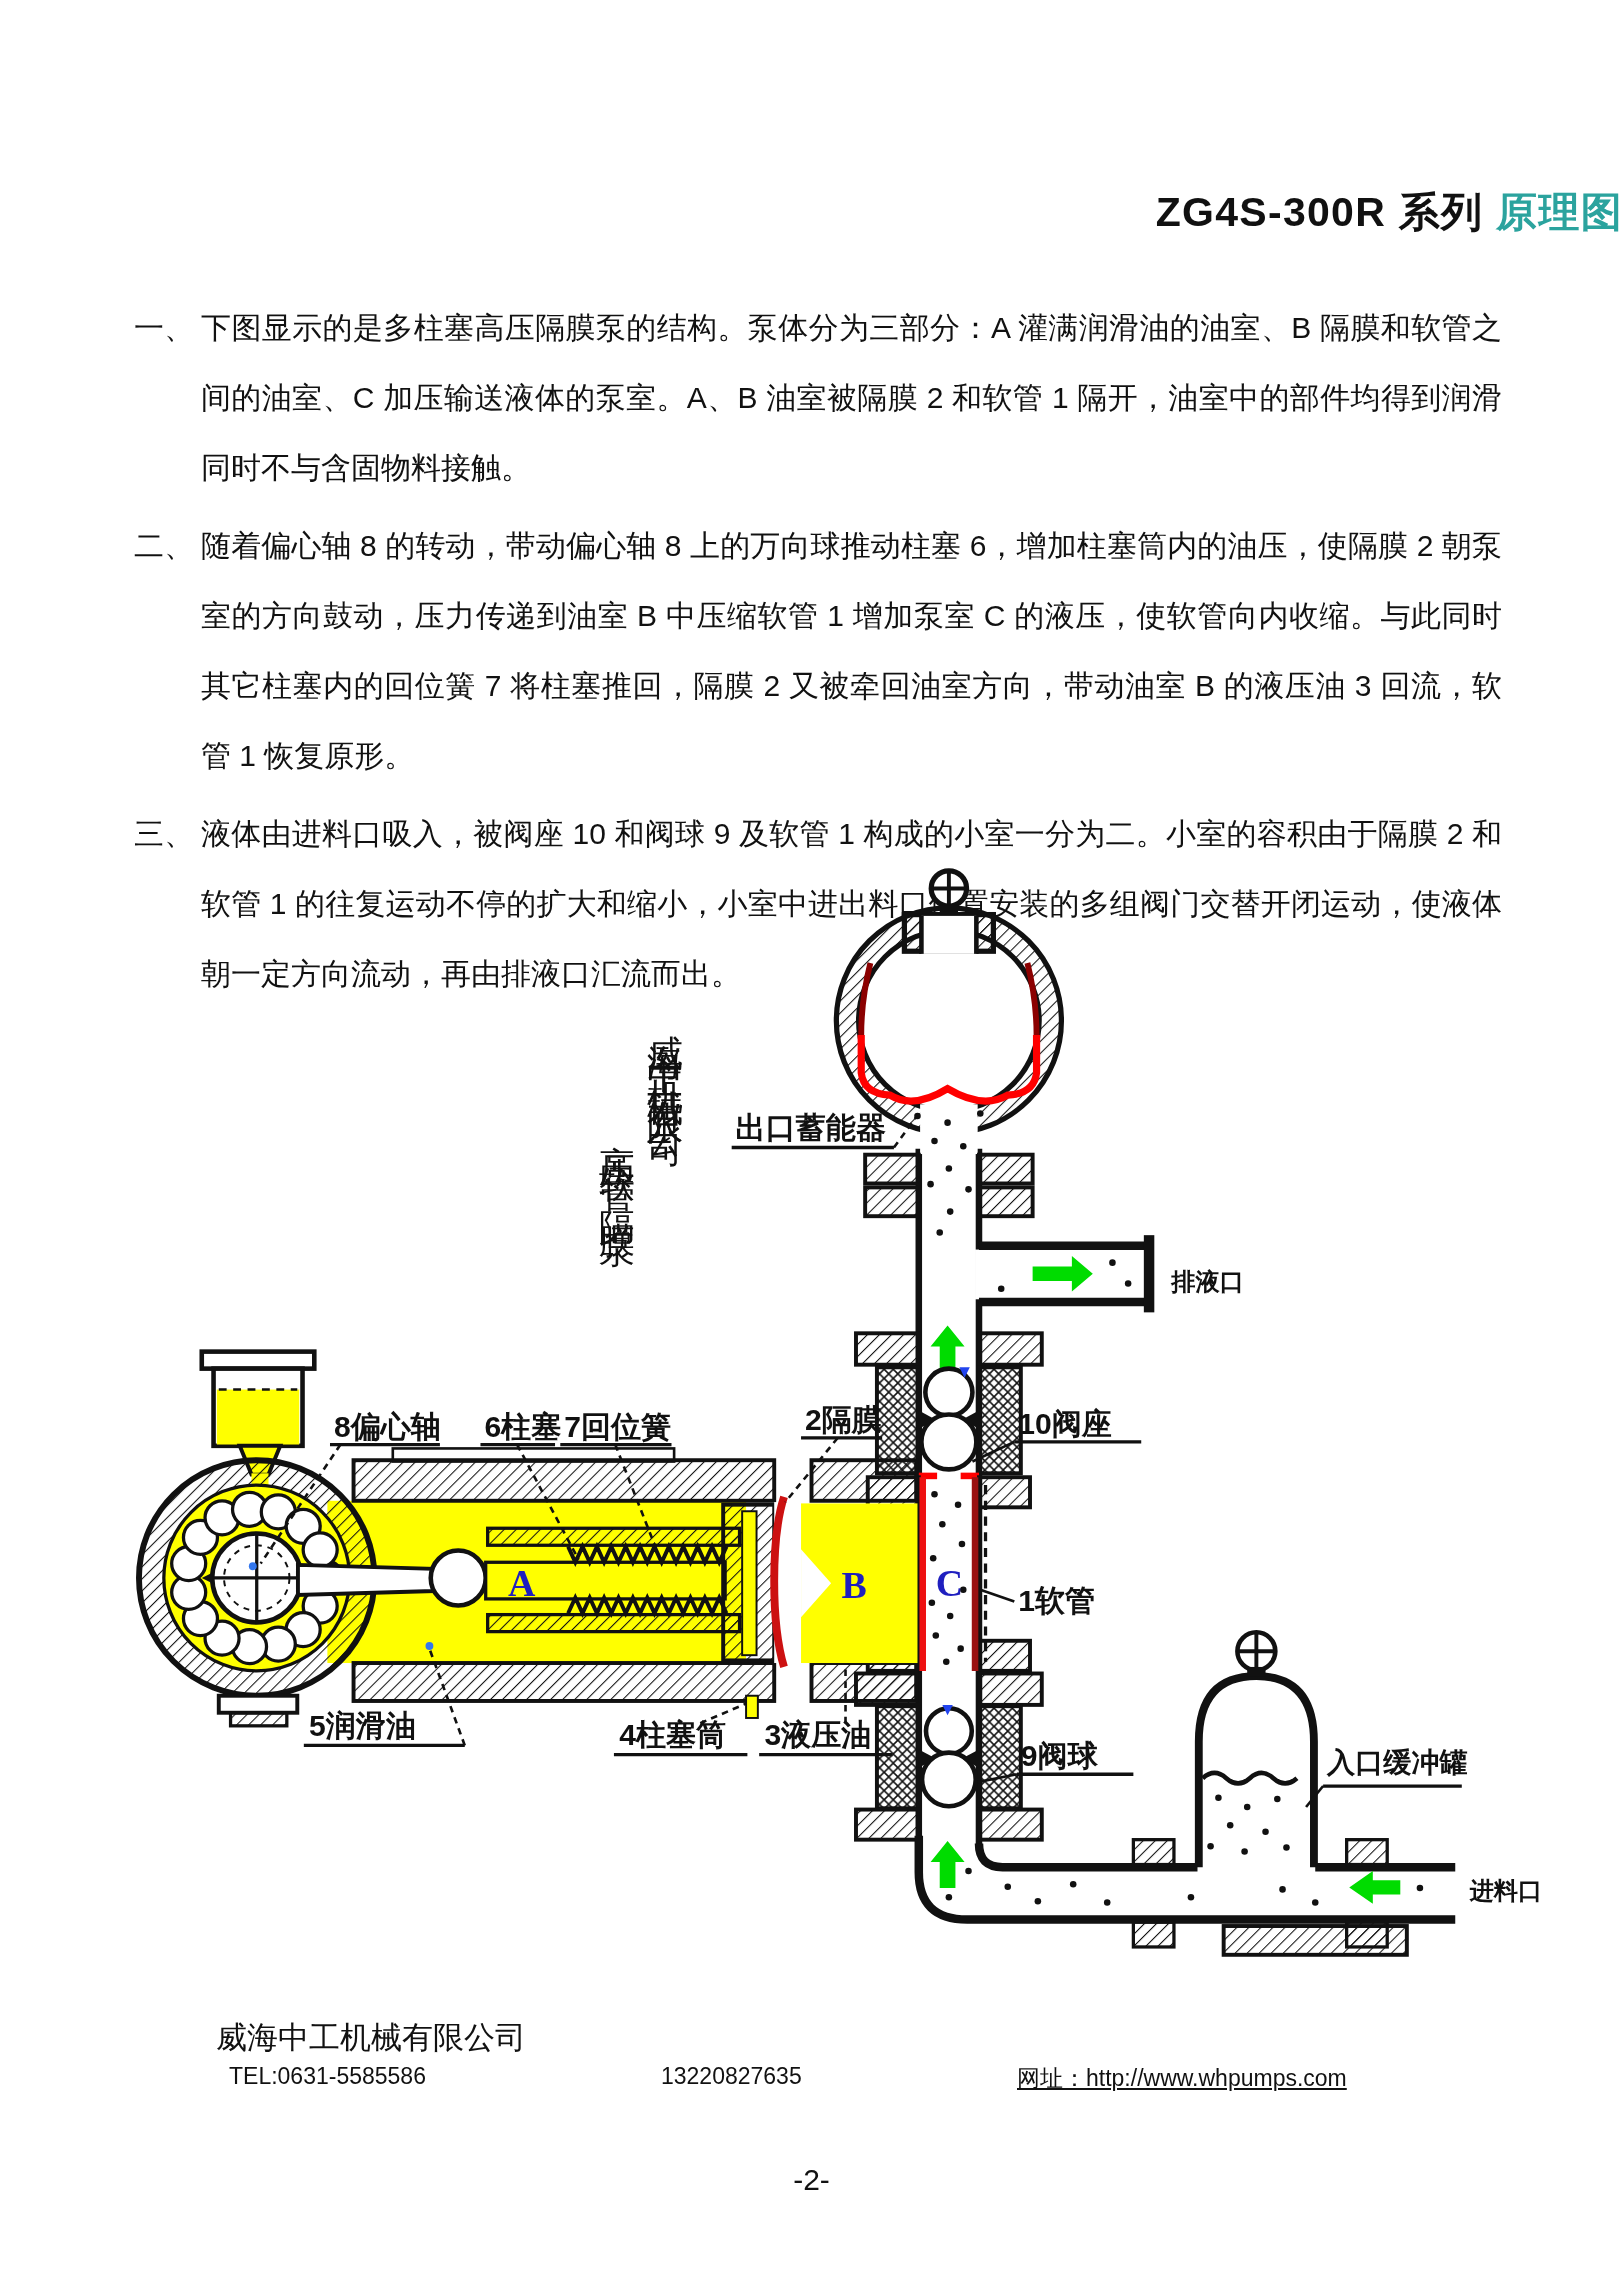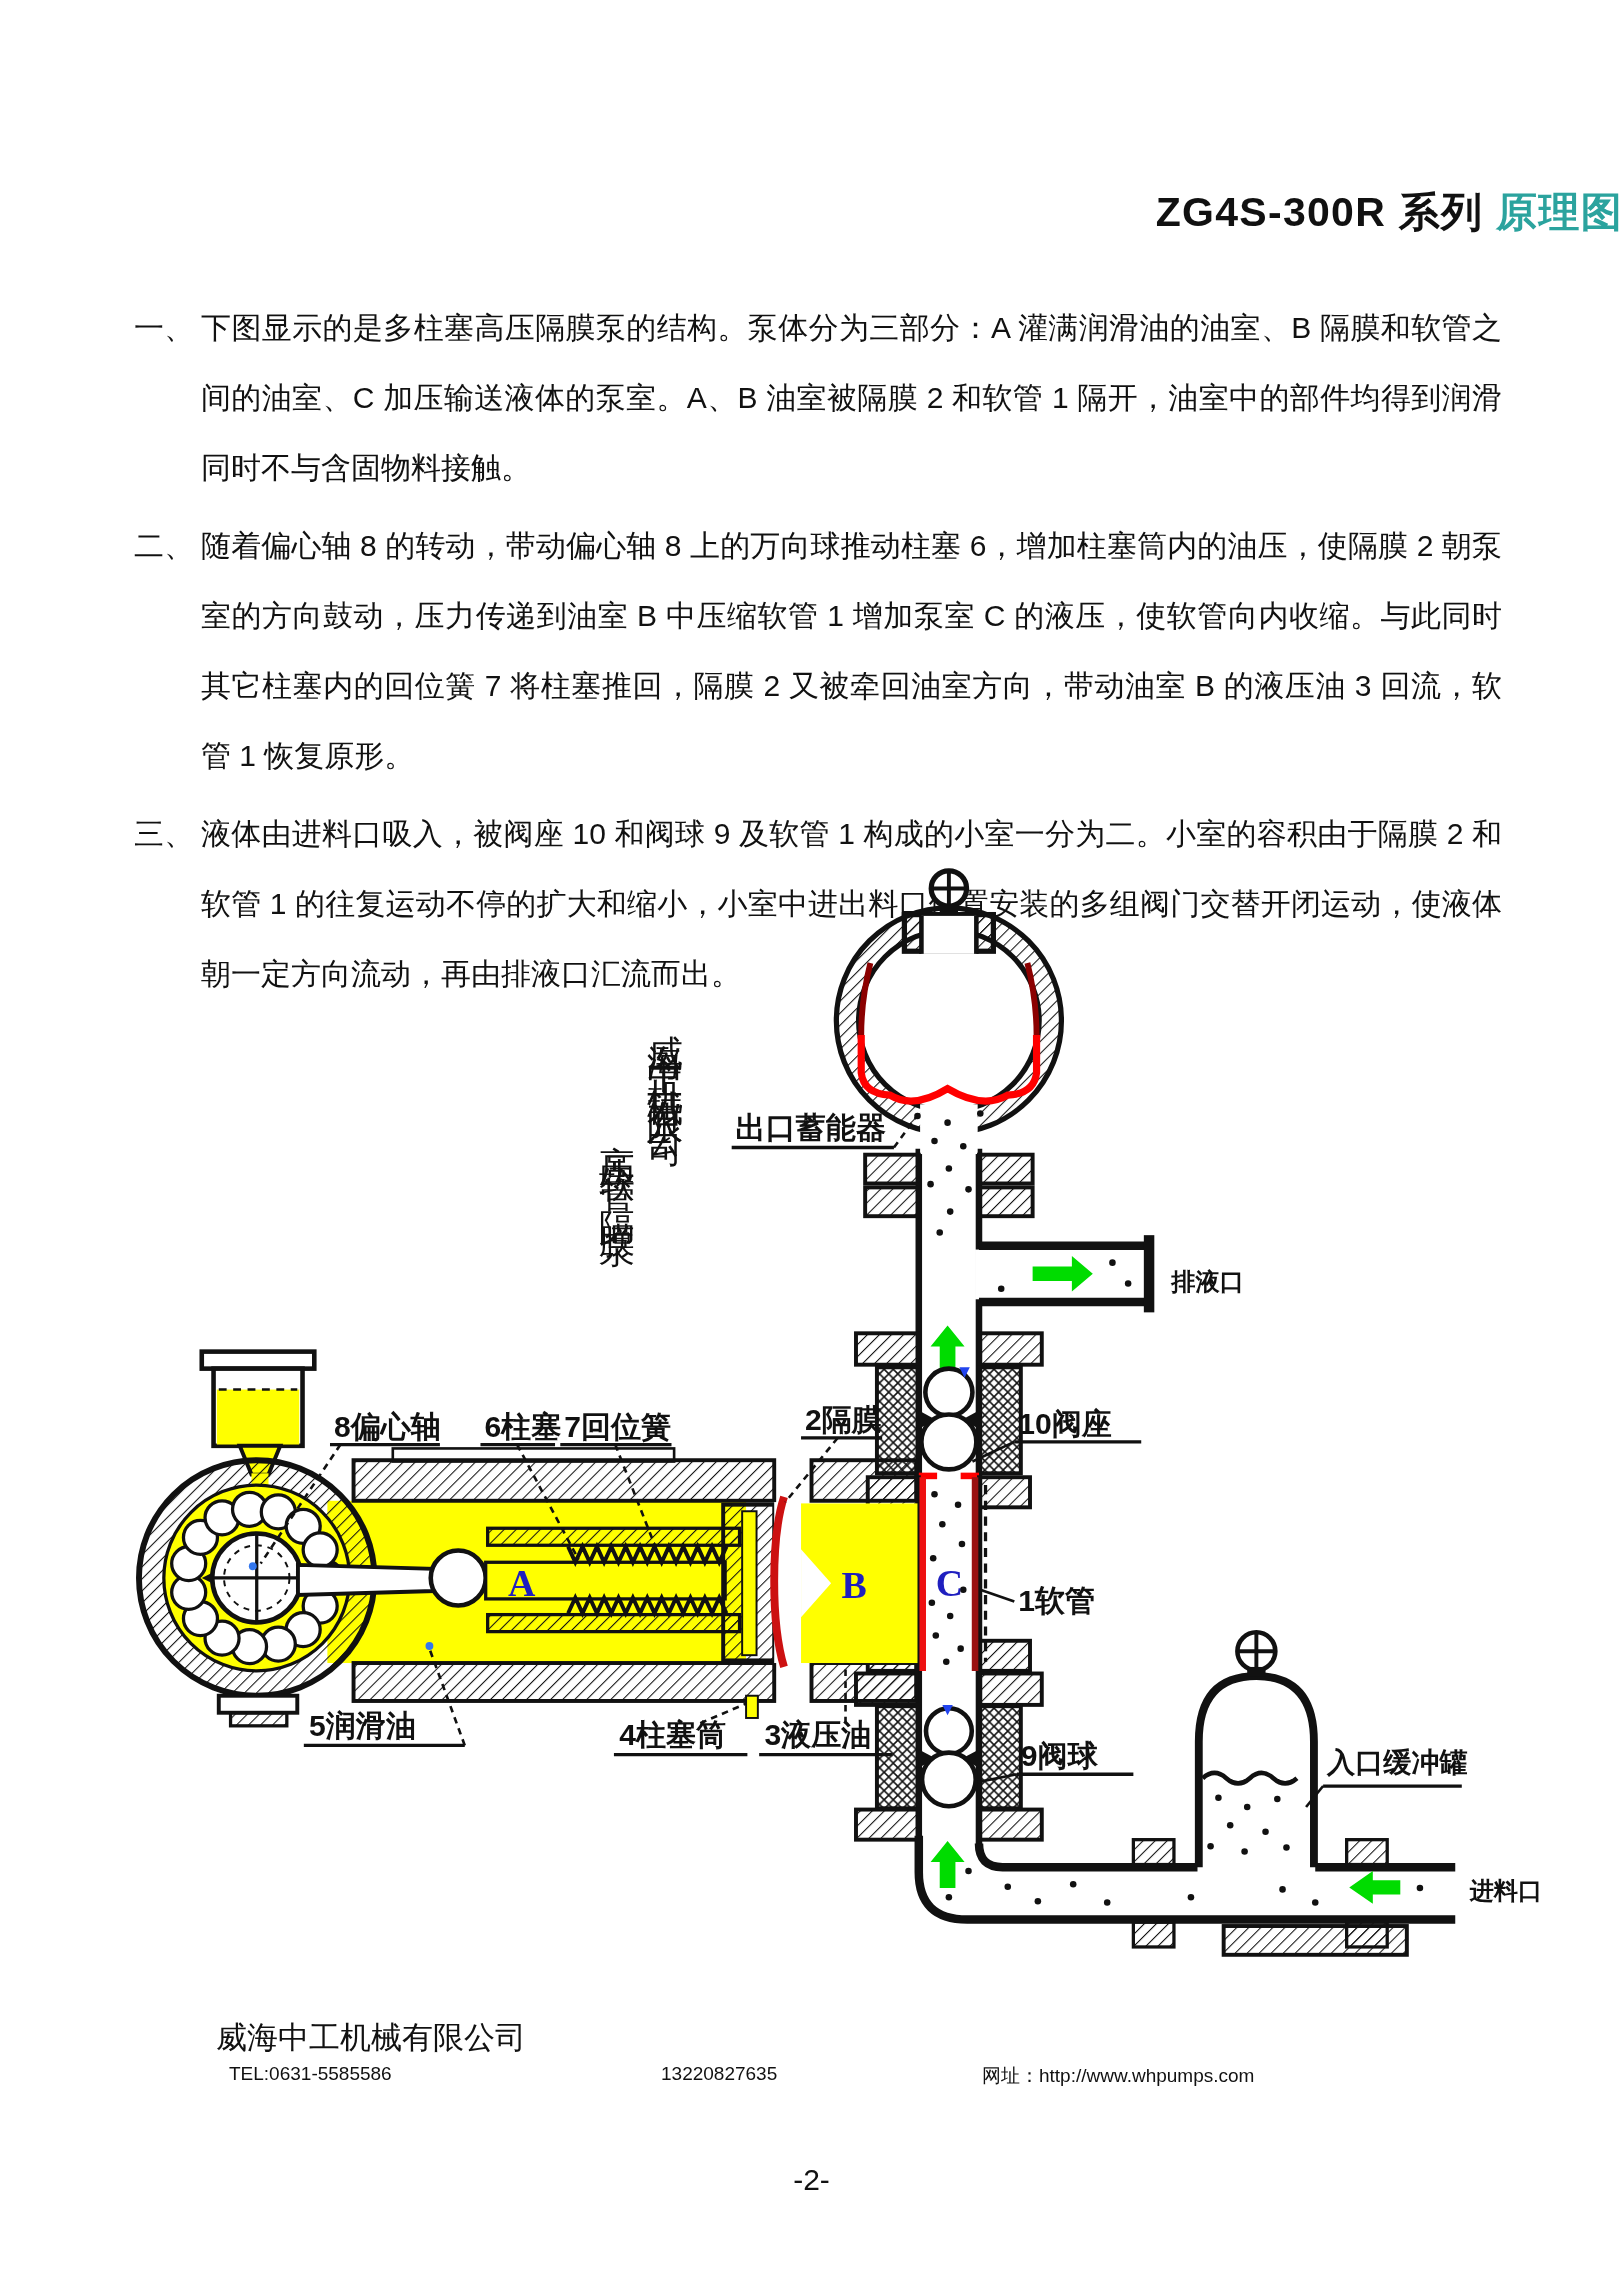--- a/index.html
+++ b/index.html
@@ -9,24 +9,24 @@
          font-size:41px;font-weight:600;letter-spacing:1.3px;}
   #title .accent{color:#2BA39E;}
   #paras{position:absolute;top:293px;left:134px;width:1368px;font-size:30px;line-height:70px;}
   .para{position:relative;padding-left:67px;margin-bottom:7.9px;text-align:justify;}
   .para .marker{position:absolute;left:0;top:0;}
   .vtext{position:absolute;writing-mode:vertical-rl;text-orientation:mixed;
          font-size:36px;letter-spacing:11px;color:#111;}
   #wm-company{left:640px;top:1006px;}
   #wm-product{left:592px;top:1116px;}
   #footer-company{position:absolute;left:216px;top:2017px;font-size:31px;}
-  #footer-line{position:absolute;left:0;top:2063px;width:1623px;height:39px;font-size:19px;}
+  #footer-line{position:absolute;left:0;top:2063px;width:1623px;height:39px;font-size:23px;}
   #footer-line .tel{position:absolute;left:229px;}
   #footer-line .phone{position:absolute;left:661px;}
-  #footer-line .web{position:absolute;left:982px;}
+  #footer-line .web{position:absolute;left:1017px;text-decoration:underline;}
   #pagenum{position:absolute;top:2163px;left:0;width:1623px;text-align:center;font-size:30px;}
   svg{position:absolute;left:0;top:0;}
   .lbl{font-family:"Liberation Sans","DejaVu Sans",sans-serif;font-size:46px;font-weight:bold;fill:#111;}
   .lbl-sm{font-family:"Liberation Sans","DejaVu Sans",sans-serif;font-size:37px;font-weight:bold;fill:#111;}
   .chamber{font-family:"Liberation Serif","DejaVu Serif",serif;font-size:58px;font-weight:bold;fill:#1F1FBF;}
 </style>
 </head>
 <body>
 
 <div id="page">

